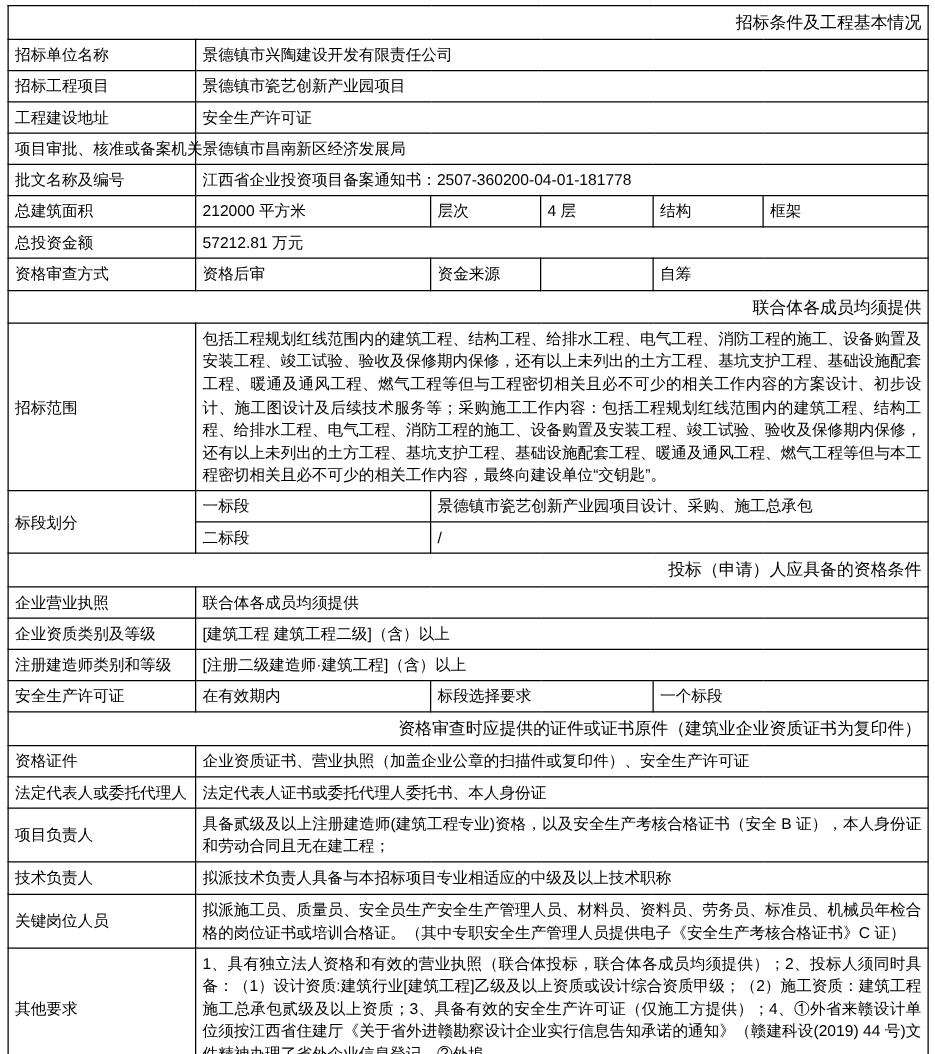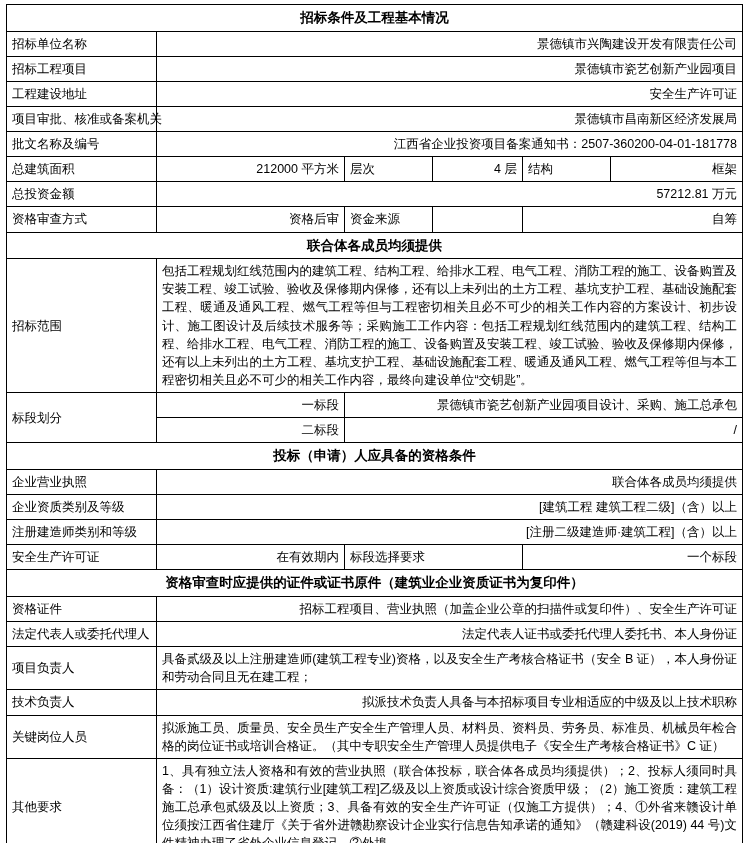--- a/index.html
+++ b/index.html
@@ -23,32 +23,32 @@
     table-layout: fixed;
   }
   table.doc td {
     border: 1px solid #000000;
     padding: 3px 5px;
     vertical-align: middle;
     line-height: 1.45;
     word-break: break-all;
   }
   .section-title {
-    text-align: center;
-    font-weight: bold;
+    text-align: right;
+    font-weight: normal;
     font-size: 13.5px;
     padding: 3px 0;
   }
   .label {
     text-align: left;
     white-space: nowrap;
     margin-left: 21px;
   }
   .val {
-    text-align: right;
+    text-align: left;
   }
   .center {
     text-align: left;
   }
   .para {
     text-align: justify;
     line-height: 1.5;
     padding: 4px 5px;
   }
 </style>
@@ -162,21 +162,21 @@
       <td class="label" colspan="2">标段选择要求</td>
       <td class="val" colspan="2">一个标段</td>
     </tr>
 
     <tr>
       <td colspan="6" class="section-title">资格审查时应提供的证件或证书原件（建筑业企业资质证书为复印件）</td>
     </tr>
 
     <tr>
       <td class="label">资格证件</td>
-      <td class="val" colspan="5">招标工程项目、营业执照（加盖企业公章的扫描件或复印件）、安全生产许可证</td>
+      <td class="val" colspan="5">企业资质证书、营业执照（加盖企业公章的扫描件或复印件）、安全生产许可证</td>
     </tr>
 
     <tr>
       <td class="label">法定代表人或委托代理人</td>
       <td class="val" colspan="5">法定代表人证书或委托代理人委托书、本人身份证</td>
     </tr>
 
     <tr>
       <td class="label">项目负责人</td>
       <td class="para" colspan="5">具备贰级及以上注册建造师(建筑工程专业)资格，以及安全生产考核合格证书（安全 B 证），本人身份证和劳动合同且无在建工程；</td>

